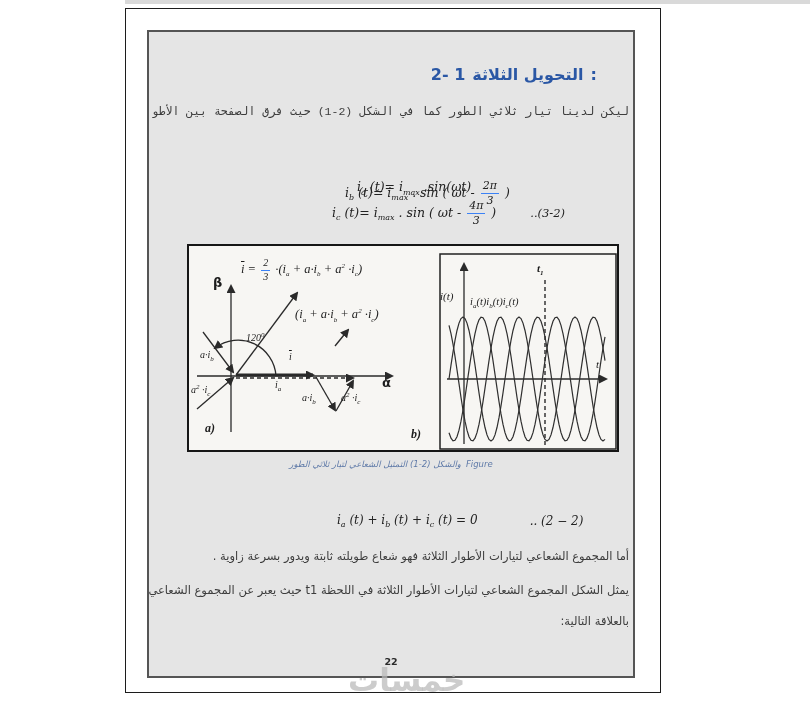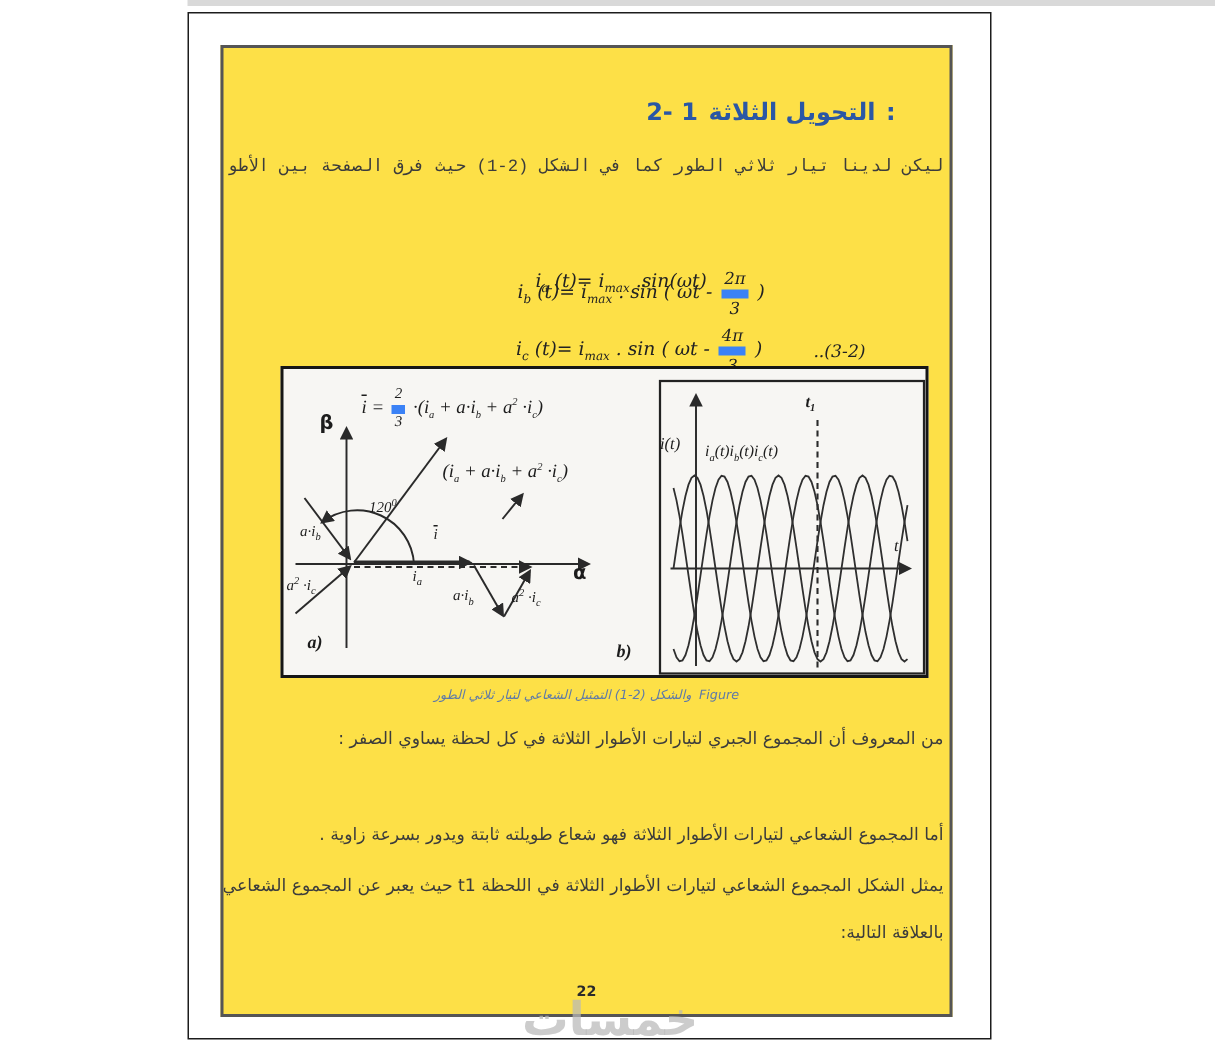--- a/index.html
+++ b/index.html
@@ -1,34 +1,34 @@
 <!DOCTYPE html>
 <html><head>
 <meta charset="utf-8">
 <style>
   html,body{margin:0;padding:0;background:#ffffff;}
   .stage{position:relative;width:810px;height:708px;background:#fff;overflow:hidden;
          font-family:"DejaVu Sans",sans-serif;color:#3a3a3a;}
   .topstrip{position:absolute;left:125px;top:0;width:685px;height:4px;background:#d9d9d9;}
   .frame{position:absolute;left:125px;top:8px;width:534px;height:683px;border:1.5px solid #1c1c1c;background:#fff;}
-  .page{position:absolute;left:147px;top:30px;width:484px;height:644px;border:2px solid #555;background:#fde047;overflow:hidden;}
+  .page{position:absolute;left:147px;top:30px;width:484px;height:644px;border:2px solid #555;background:#e5e5e5;overflow:hidden;}
 
   .title-row{position:absolute;top:33px;right:36px;display:flex;align-items:baseline;gap:7px;
              font-size:16px;font-weight:bold;color:#2a57a5;}
   .ar{direction:rtl;text-align:right;unicode-bidi:embed;}
   .para{position:absolute;left:4px;right:4px;font-size:11.5px;line-height:1.45;color:#3c3c3c;white-space:nowrap;}
 
   .eq{position:absolute;display:flex;align-items:center;font-family:"DejaVu Serif",serif;
       font-style:italic;font-size:12.5px;color:#222;}
   .eq sub{font-size:8px;}
   .eq .num{margin-left:34px;font-size:11.5px;}
   .eq .num2{margin-left:52px;font-size:12px;}
   .fr{display:inline-flex;flex-direction:column;align-items:center;vertical-align:middle;
       margin:0 2px;line-height:1.05;font-size:11px;}
-  .fn{border-bottom:6px solid #3b82f6;padding:0 2px 1px;}
+  .fn{border-bottom:1px solid #3b82f6;padding:0 2px 1px;}
   .fd{padding-top:1px;}
   .ov{text-decoration:overline;}
 
   .figure{position:absolute;left:38px;top:212px;width:432px;height:208px;
           background:#f7f6f3;border:2px solid #161616;box-sizing:border-box;}
   .figure svg{position:absolute;left:0;top:0;}
   .flab{position:absolute;font-family:Liberation Serif, serif;font-style:italic;color:#1c1c1c;
         line-height:1.1;white-space:nowrap;font-size:10px;}
   .flab sub{font-size:7px;}
   .flab sup{font-size:7px;}
@@ -62,21 +62,21 @@
 
     <div class="eq" style="top:110px;left:208px;margin-top:37px;">
       <span>i<sub>a</sub> (t)= i<sub>max</sub> .sin(ωt)</span>
     </div>
     <div class="eq" style="top:148px;left:196px;">
       <span>i<sub>b</sub> (t)= i<sub>max</sub> . sin ( ωt - <span class="fr">
             <span class="fn">2π</span>
             <span class="fd">3</span>
           </span> )</span>
     </div>
-    <div class="eq" style="top:186px;left:183px;margin-left:12px;">
+    <div class="eq" style="top:168px;left:183px;">
       <span>i<sub>c</sub> (t)= i<sub>max</sub> . sin ( ωt - <span class="fr">
             <span class="fn">4π</span>
             <span class="fd">3</span>
           </span> )</span>
       <span class="num">..(3-2)</span>
     </div>
 
     <div class="figure">
       <svg width="428" height="204" viewBox="0 0 428 204">
         <defs>
@@ -135,22 +135,25 @@
       <div class="flab" style="left:348px;top:16px;font-weight:bold;font-size:11px;">t<sub>1</sub></div>
       <div class="flab" style="left:407px;top:112px;font-size:11px;">t</div>
       <div class="flab sub-lab" style="left:222px;top:182px;">b)</div>
     </div>
 
     <div class="caption">
       <span class="ar">والشكل (2-1) التمثيل الشعاعي لتيار ثلاثي الطور</span>
       <span>Figure</span>
     </div>
 
-    <div class="para ar" style="top:452px;">من المعروف أن المجموع الجبري لتيارات الأطوار الثلاثة في كل لحظة يساوي الصفر :</div>
 
+    <div class="eq" style="top:481px;left:188px;font-size:12px;">
+      <span>i<sub>a</sub> (t) + i<sub>b</sub> (t) + i<sub>c</sub> (t) = 0</span>
+      <span class="num2">.. (2 − 2)</span>
+    </div>
 
     <div class="para ar" style="top:516px;">أما المجموع الشعاعي لتيارات الأطوار الثلاثة فهو شعاع طويلته ثابتة ويدور بسرعة زاوية .</div>
     <div class="para ar" style="top:550px;">يمثل الشكل المجموع الشعاعي لتيارات الأطوار الثلاثة في اللحظة t1 حيث يعبر عن المجموع الشعاعي i⃗ في كل لحظة</div>
     <div class="para ar" style="top:581px;">بالعلاقة التالية:</div>
 
     <div class="pagenum">22</div>
   </div>
 
   <div class="watermark">خمسات</div>
 </div>

